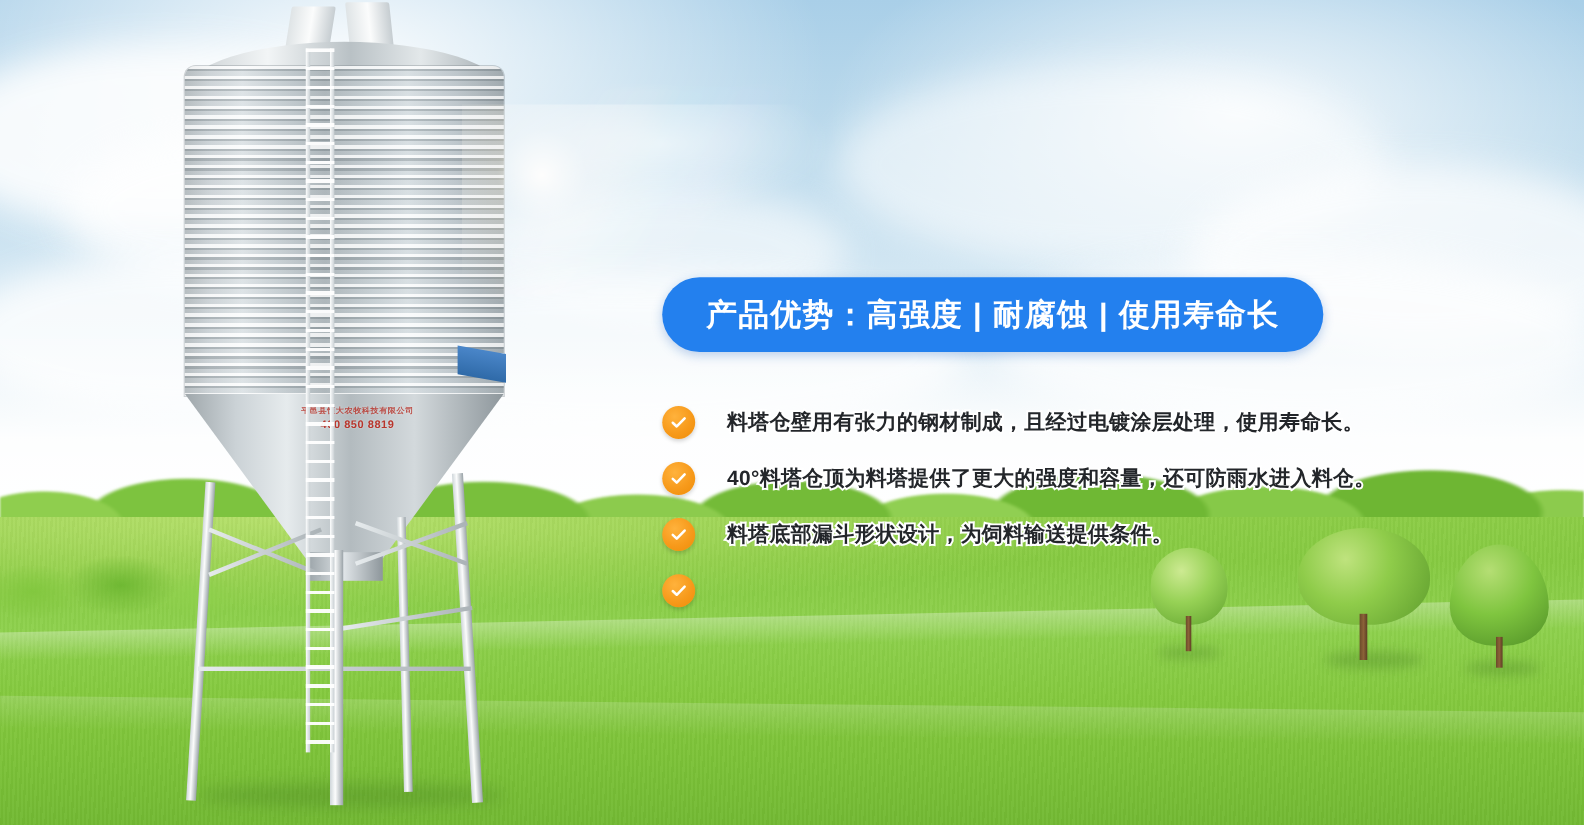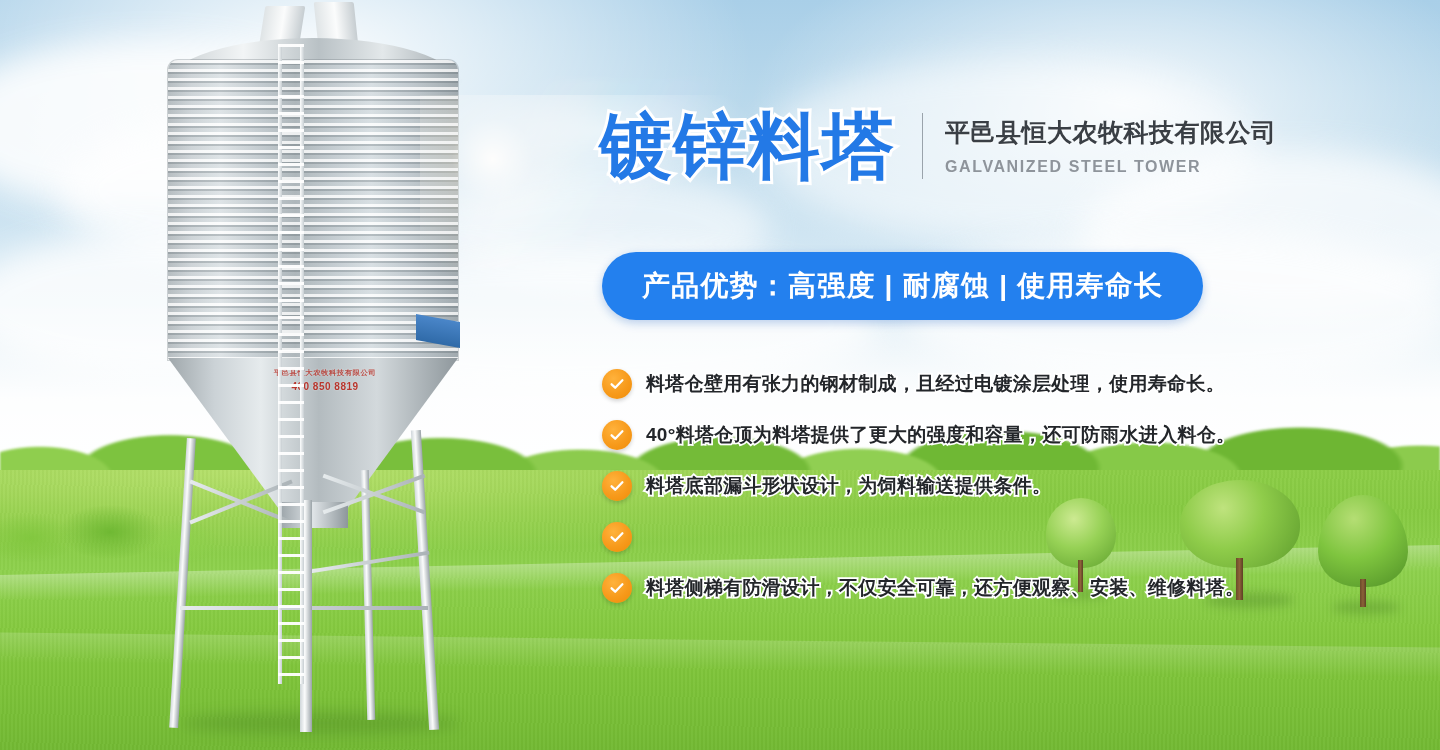--- a/index.html
+++ b/index.html
@@ -221,21 +221,21 @@
   .pill{
     position:absolute;left:2px;top:252px;
     display:inline-flex;align-items:center;justify-content:center;
     height:68px;padding:0 40px;border-radius:34px;
     background:#2380ee;
     box-shadow:0 3px 10px rgba(20,90,190,.28);
   }
   .pill-text{color:#fff;font-size:28px;font-weight:bold;letter-spacing:1.2px;white-space:nowrap;}
 
   .features{position:absolute;left:2px;top:358px;width:716px;}
-  .feat{position:relative;height:51px;display:flex;align-items:center;}
+  .feat{position:relative;height:51px;display:flex;align-items:center;gap:15px;}
   .dot{
     position:relative;flex:0 0 auto;width:30px;height:30px;border-radius:50%;
     background:radial-gradient(circle at 38% 32%,#ffb23c 0%,#f79a1b 55%,#ef8c08 100%);
     box-shadow:0 2px 4px rgba(0,0,0,.18);
     display:flex;align-items:center;justify-content:center;margin-right:14px;
   }
   .dot svg{display:block;}
   .feat-text{
     font-size:19px;color:#23262a;font-weight:bold;letter-spacing:.3px;white-space:nowrap;
     -webkit-text-stroke:3.5px #ffffff;paint-order:stroke fill;
@@ -307,28 +307,20 @@
       <div class="rail l"></div>
       <div class="rail r"></div>
       <div class="rungs"></div>
     </div>
     <div class="rainbow"></div>
     <div class="flare"></div>
   </div>
 
   <div class="content">
 
-    <div class="headrow">
-      <div class="maintitle">镀锌料塔</div>
-      <div class="divider"></div>
-      <div class="company">
-        <div class="company-cn">平邑县恒大农牧科技有限公司</div>
-        <div class="company-en">GALVANIZED STEEL TOWER</div>
-      </div>
-    </div>
 
     <div class="pill">
       <span class="pill-text">产品优势：高强度 | 耐腐蚀 | 使用寿命长</span>
     </div>
 
     <div class="features">
 
       <div class="feat">
         <span class="dot">
           <svg width="18" height="18" viewBox="0 0 18 18" aria-hidden="true">
@@ -357,25 +349,17 @@
       </div>
 
       <div class="feat">
         <span class="dot">
           <svg width="18" height="18" viewBox="0 0 18 18" aria-hidden="true">
               <path d="M3.6 9.3 L7.2 12.7 L14.4 5.3" fill="none" stroke="#ffffff" stroke-width="2.3" stroke-linecap="round" stroke-linejoin="round"></path>
             </svg>
         </span>
       </div>
 
-      <div class="feat">
-        <span class="dot">
-          <svg width="18" height="18" viewBox="0 0 18 18" aria-hidden="true">
-              <path d="M3.6 9.3 L7.2 12.7 L14.4 5.3" fill="none" stroke="#ffffff" stroke-width="2.3" stroke-linecap="round" stroke-linejoin="round"></path>
-            </svg>
-        </span>
-        <span class="feat-text">料塔侧梯有防滑设计，不仅安全可靠，还方便观察、安装、维修料塔。</span>
-      </div>
 
     </div>
   </div>
 
 </div>
 
 </body></html>

